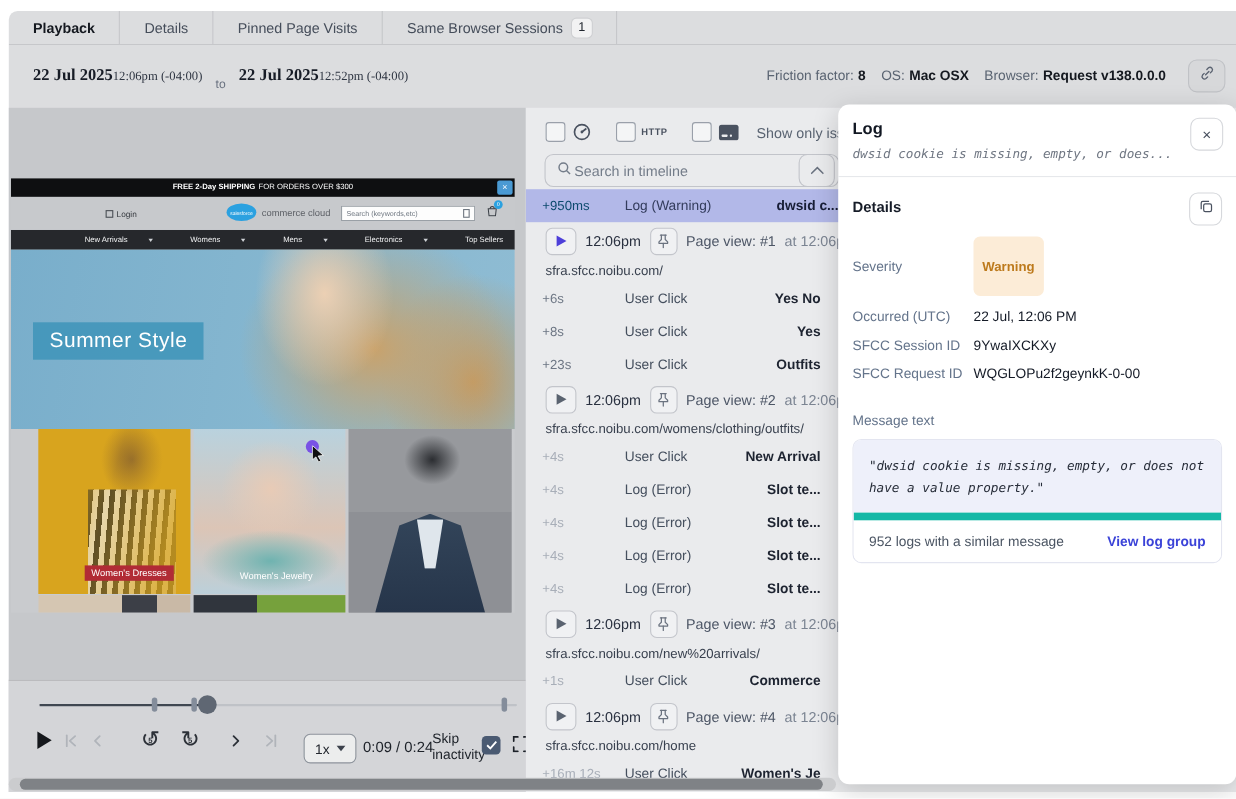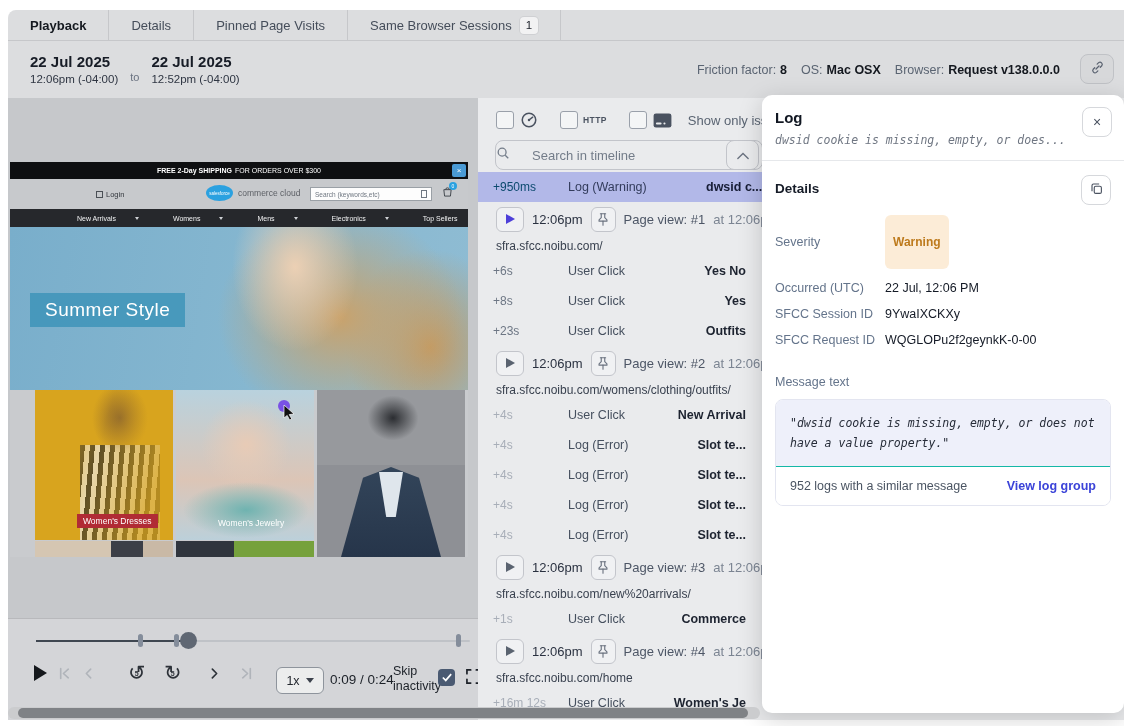--- a/index.html
+++ b/index.html
@@ -5,21 +5,21 @@
   html,body{margin:0;padding:0;background:#fff;}
   .stage{position:relative;width:1124px;height:726px;background:#fff;font-family:"Liberation Sans",sans-serif;color:#1f2430;overflow:hidden;}
   .app{position:absolute;left:8px;top:10px;right:0;bottom:6px;background:#dcdddf;border-radius:8px 0 0 0;}
   
   .tabs{position:absolute;left:0;top:0;right:0;height:30px;display:flex;border-bottom:1px solid #c6c7ca;border-radius:8px 0 0 0;}
   .tab{padding:0 22px;display:flex;align-items:center;gap:8px;border-right:1px solid #c6c7ca;font-size:13px;color:#454d5a;cursor:default;white-space:nowrap;text-align:center;}
   .tab.active{font-weight:bold;color:#14181f;}
   .tab-badge{background:#f2f2f3;border-radius:4px;padding:0 6px;font-size:11.5px;line-height:17px;color:#20252e;box-shadow:0 0 0 1px #cfd0d3;}
   
   .daterow{position:absolute;left:0;top:30px;right:0;height:58px;display:flex;align-items:center;padding:0 10px 0 22px;box-sizing:border-box;}
-  .dblock{display:flex;flex-direction:column;}
+  .dblock{display:flex;flex-direction:row;font-family:Liberation Serif, serif;}
   .dr-date{font-size:15px;font-weight:bold;color:#171c26;}
   .dr-time{font-size:11.5px;color:#2e3542;margin-top:3px;}
   .dr-to{font-size:11px;color:#6a7280;margin:16px 12px 0 12px;}
   .meta{margin-left:auto;display:flex;align-items:center;gap:14px;white-space:nowrap;}
   .meta .lbl{font-size:12.5px;color:#5a6472;}
   .meta .val{font-size:12.5px;font-weight:bold;color:#14181f;margin-left:4px;}
   .iconbtn{width:32px;height:28px;border:1px solid #c0c2c6;border-radius:8px;display:grid;place-items:center;color:#5a6270;background:#d7d8da;margin-left:6px;}
   
   .player{position:absolute;left:0;top:88px;width:470px;bottom:0;background:#c6c8cb;}
   .frame{position:absolute;left:2px;top:64px;width:458px;height:395px;overflow:hidden;background:#c9cbce;}
@@ -90,21 +90,21 @@
   
   .hscroll{position:absolute;left:8px;top:707px;width:752px;height:12px;background:#cbccce;border-radius:6px;}
   .hthumb{position:absolute;left:10px;top:1px;width:730px;height:10px;background:#7f8286;border-radius:5px;}
   
   .timeline{position:absolute;left:470px;top:88px;right:0;bottom:0;background:#eaebed;overflow:hidden;}
   .tl-filters{position:absolute;left:18px;top:13px;display:flex;align-items:center;white-space:nowrap;}
   .cb{width:16px;height:16px;border:1px solid #9aa0aa;border-radius:3px;background:#f4f5f6;flex:none;}.fgap2{width:22px;}
   .ficon{color:#4a5260;display:grid;place-items:center;margin-left:6px;}
   .httplbl{font-size:8.5px;font-weight:bold;letter-spacing:.4px;color:#4a5260;margin-left:5px;}
   .showonly{font-size:13px;color:#5a6472;margin-left:16px;}
-  .tl-search{position:absolute;left:17px;top:42px;width:268px;height:30px;border:1px solid #c2c4ca;border-radius:8px;display:flex;align-items:center;padding:0 0;gap:20px;box-sizing:border-box;color:#737c89;}
+  .tl-search{position:absolute;left:17px;top:42px;width:268px;height:30px;border:1px solid #c2c4ca;border-radius:8px;display:flex;align-items:center;padding:0 10px;gap:0;box-sizing:border-box;color:#737c89;}
   .tl-search input{border:0;background:transparent;outline:none;font-size:13px;color:#3a424f;font-family:inherit;width:100%;}
   .tl-search input::placeholder{color:#737c89;}
   .collapse-btn{position:absolute;left:248px;top:42px;width:33px;height:30px;border:1px solid #c2c4ca;border-radius:8px;display:grid;place-items:center;color:#6b7380;box-sizing:border-box;}
   .tl-events{position:absolute;left:0;top:74px;right:0;bottom:0;}
   .ev-row{height:30px;display:flex;align-items:center;padding:0 16px 0 15px;font-size:12.5px;width:284px;box-sizing:border-box;}
   .ev-time{width:75px;flex:none;color:#6d7684;font-size:12px;}
   .ev-row.muted .ev-time{color:#a8aeb8;}
   .ev-kind{color:#454f5e;}
   .ev-detail{margin-left:auto;font-weight:bold;color:#1d2330;white-space:nowrap;}
   .ev-row.selected{width:654px;background:#b2b8e8;}
@@ -132,21 +132,21 @@
   .details-head{display:flex;justify-content:space-between;align-items:flex-start;}
   .details-title{font-size:13.5px;font-weight:bold;color:#161c28;padding-top:6px;}
   .copy-btn{width:30px;height:30px;border:1px solid #d6d8dc;border-radius:8px;background:#fff;color:#4a5260;display:grid;place-items:center;box-sizing:border-box;}
   .fields{margin-top:10px;display:grid;grid-template-columns:110px 1fr;row-gap:12px;font-size:12.5px;align-items:center;}
   .f-lbl{color:#64748b;}
   .f-val{color:#141a26;font-weight:500;}
   .badge-warning{display:inline-block;background:#fcecd7;color:#bd7a1c;font-weight:bold;font-size:12px;padding:20px 8px;border-radius:6px;}
   .msg-title{margin:28px 0 10px;font-size:12.5px;color:#64748b;}
   .msg-box{border:1px solid #e3e5f0;border-radius:8px;overflow:hidden;}
   .msg-code{background:#eef0fa;padding:13px 14px;font-family:"DejaVu Sans Mono",monospace;font-style:italic;font-size:11.5px;line-height:1.75;color:#262c38;}
-  .msg-foot{display:flex;justify-content:space-between;align-items:center;padding:12px 14px;border-top:1px solid #14b8a6;font-size:12.5px;color:#4b5563;background:#fff;}
+  .msg-foot{display:flex;justify-content:space-between;align-items:center;padding:12px 14px;border-top:7px solid #14b8a6;font-size:12.5px;color:#4b5563;background:#fff;}
   .log-group-link{color:#3b43d8;font-weight:bold;}
 </style>
 </head>
 <body>
 
 <div class="stage">
   <div class="app">
 
     <div class="tabs">
       <div class="tab active">

